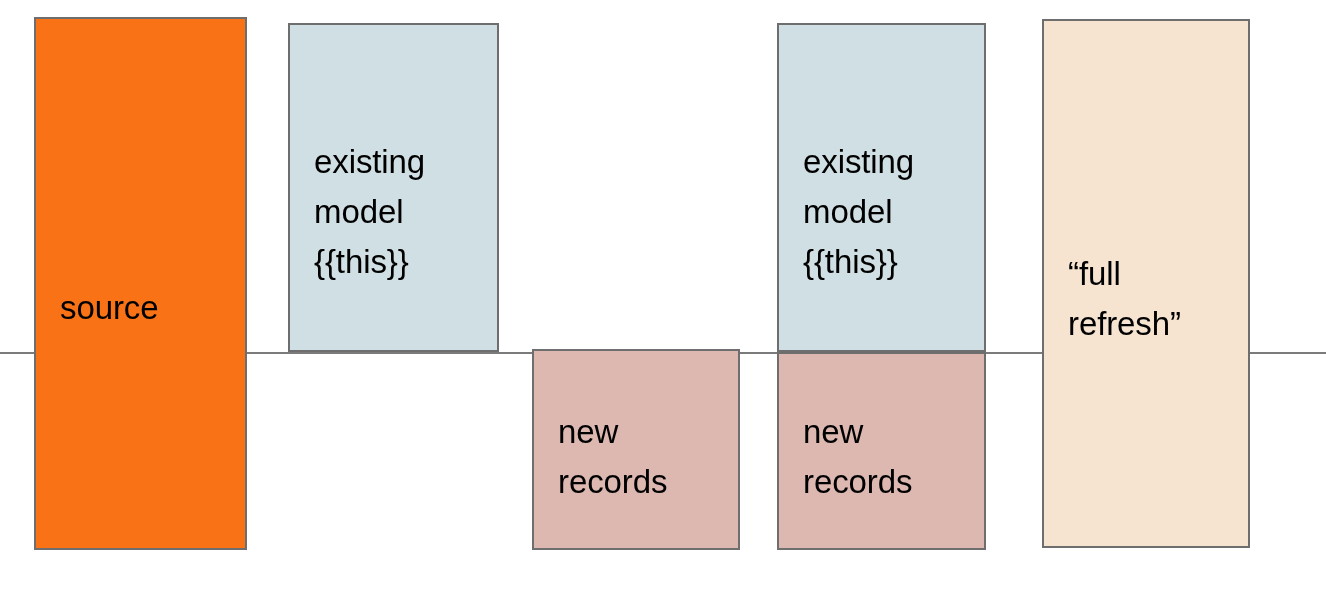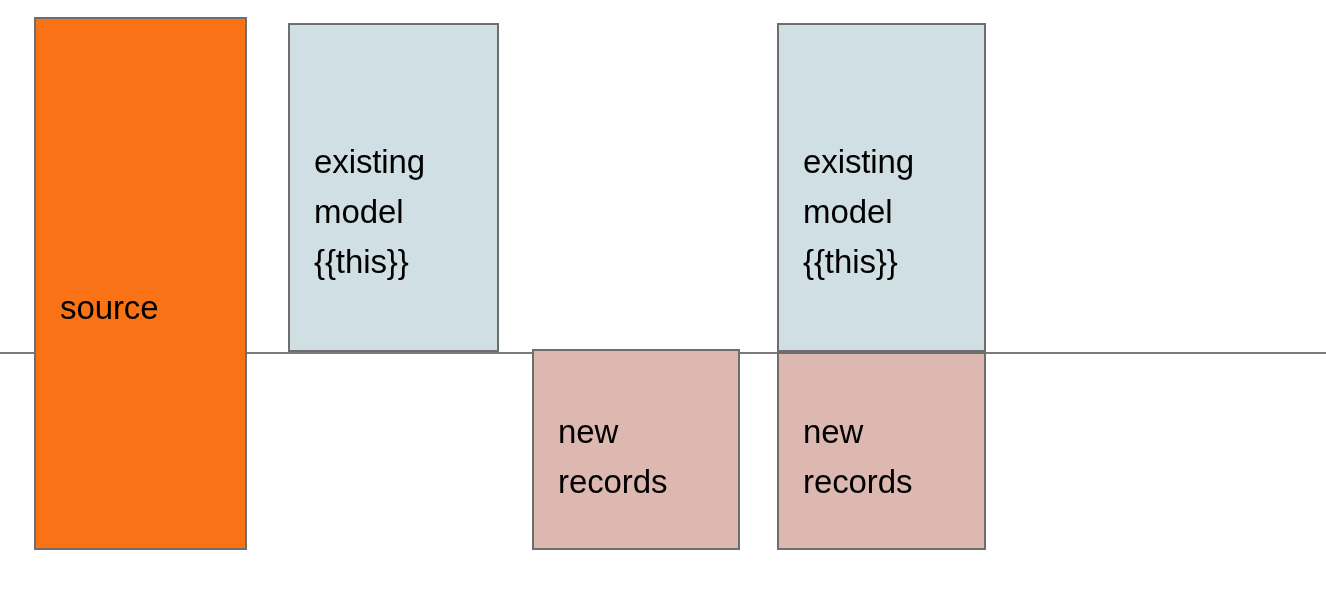--- a/index.html
+++ b/index.html
@@ -83,14 +83,18 @@
     <div class="box-label">existing
 model
 {{this}}</div>
   </div>
 
   <div class="box" id="box-new-2" style="background:#ddb8b1;">
     <div class="box-label">new
 records</div>
   </div>
 
+  <div class="box" id="box-full-refresh" style="background:#f7e4d0;">
+    <div class="box-label">“full
+refresh”</div>
+  </div>
 
 </div>
 
 </body></html>

